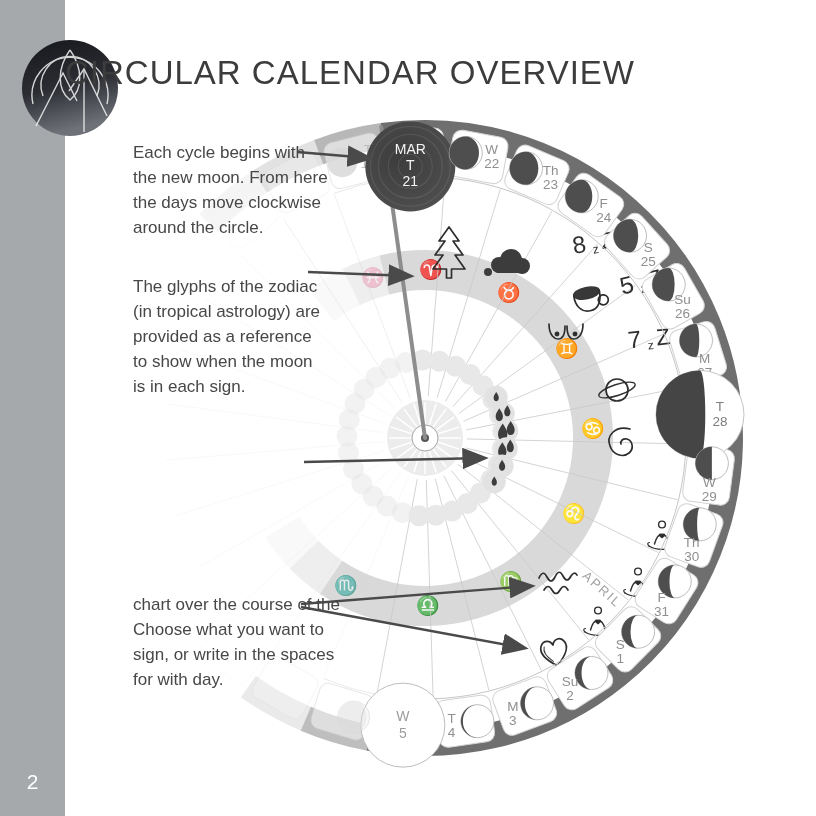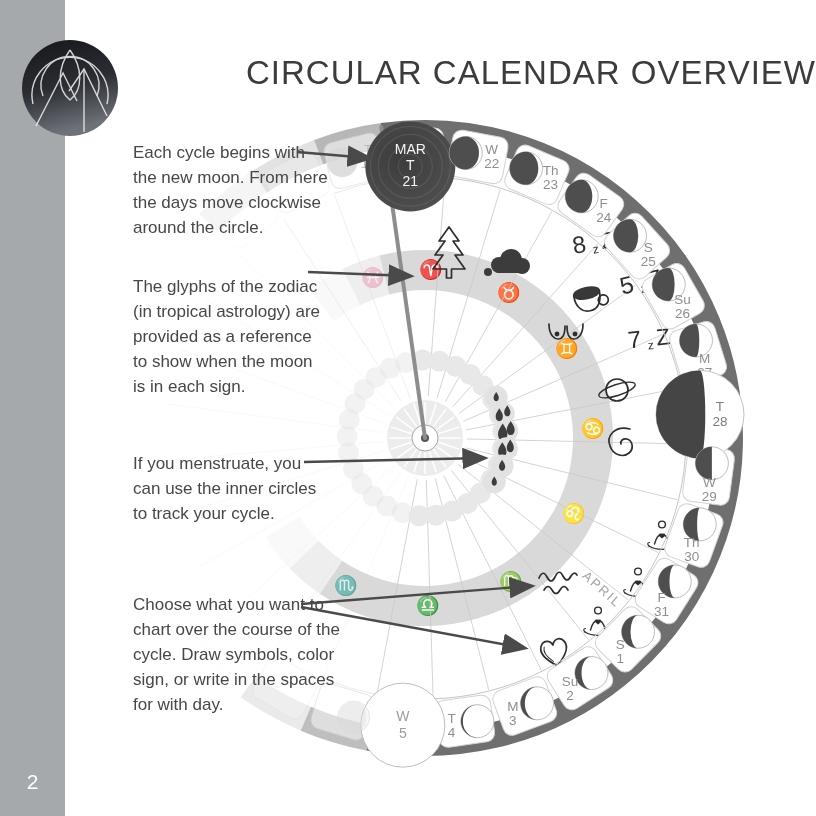--- a/index.html
+++ b/index.html
@@ -2,21 +2,21 @@
 <html><head>
 <meta charset="utf-8">
 <style>
   html,body{margin:0;padding:0;background:#fff;}
   .page{position:relative;width:816px;height:816px;background:#ffffff;overflow:hidden;
         font-family:"Liberation Sans",sans-serif;}
   .sidebar{position:absolute;left:0;top:0;width:65px;height:816px;background:#a6a9ab;}
   .page-number{position:absolute;left:0;top:770px;width:65px;text-align:center;
         color:#ffffff;font-size:21px;}
   .logo{position:absolute;left:20px;top:38px;width:100px;height:100px;}
-  .title{position:absolute;left:65px;top:54px;width:751px;margin:0;text-align:right;
+  .title{position:absolute;left:65px;top:54px;width:751px;margin:0;text-align:left;
         font-size:33px;font-weight:500;letter-spacing:1px;color:#3c3c3c;}
   .note{position:absolute;left:133px;width:215px;font-size:17px;line-height:25px;color:#474747;}
   #calendar{position:absolute;left:0;top:0;width:816px;height:816px;}
   svg text{font-family:"Liberation Sans",sans-serif;}
 </style>
 </head>
 <body>
 
 <div class="page">
 
@@ -407,26 +407,20 @@
     <div>the days move clockwise</div>
     <div>around the circle.</div>
   </div>
   <div class="note" style="top:274px">
     <div>The glyphs of the zodiac</div>
     <div>(in tropical astrology) are</div>
     <div>provided as a reference</div>
     <div>to show when the moon</div>
     <div>is in each sign.</div>
   </div>
-  <div class="note" style="top:451px">
-    <div>If you menstruate, you</div>
-    <div>can use the inner circles</div>
-    <div>to track your cycle.</div>
-  </div>
   <div class="note" style="top:592px">
+    <div>chart over the course of the</div>
     <div>Choose what you want to</div>
-    <div>chart over the course of the</div>
-    <div>cycle. Draw symbols, color</div>
     <div>sign, or write in the spaces</div>
     <div>for with day.</div>
   </div>
 
 </div>
 
 </body></html>

